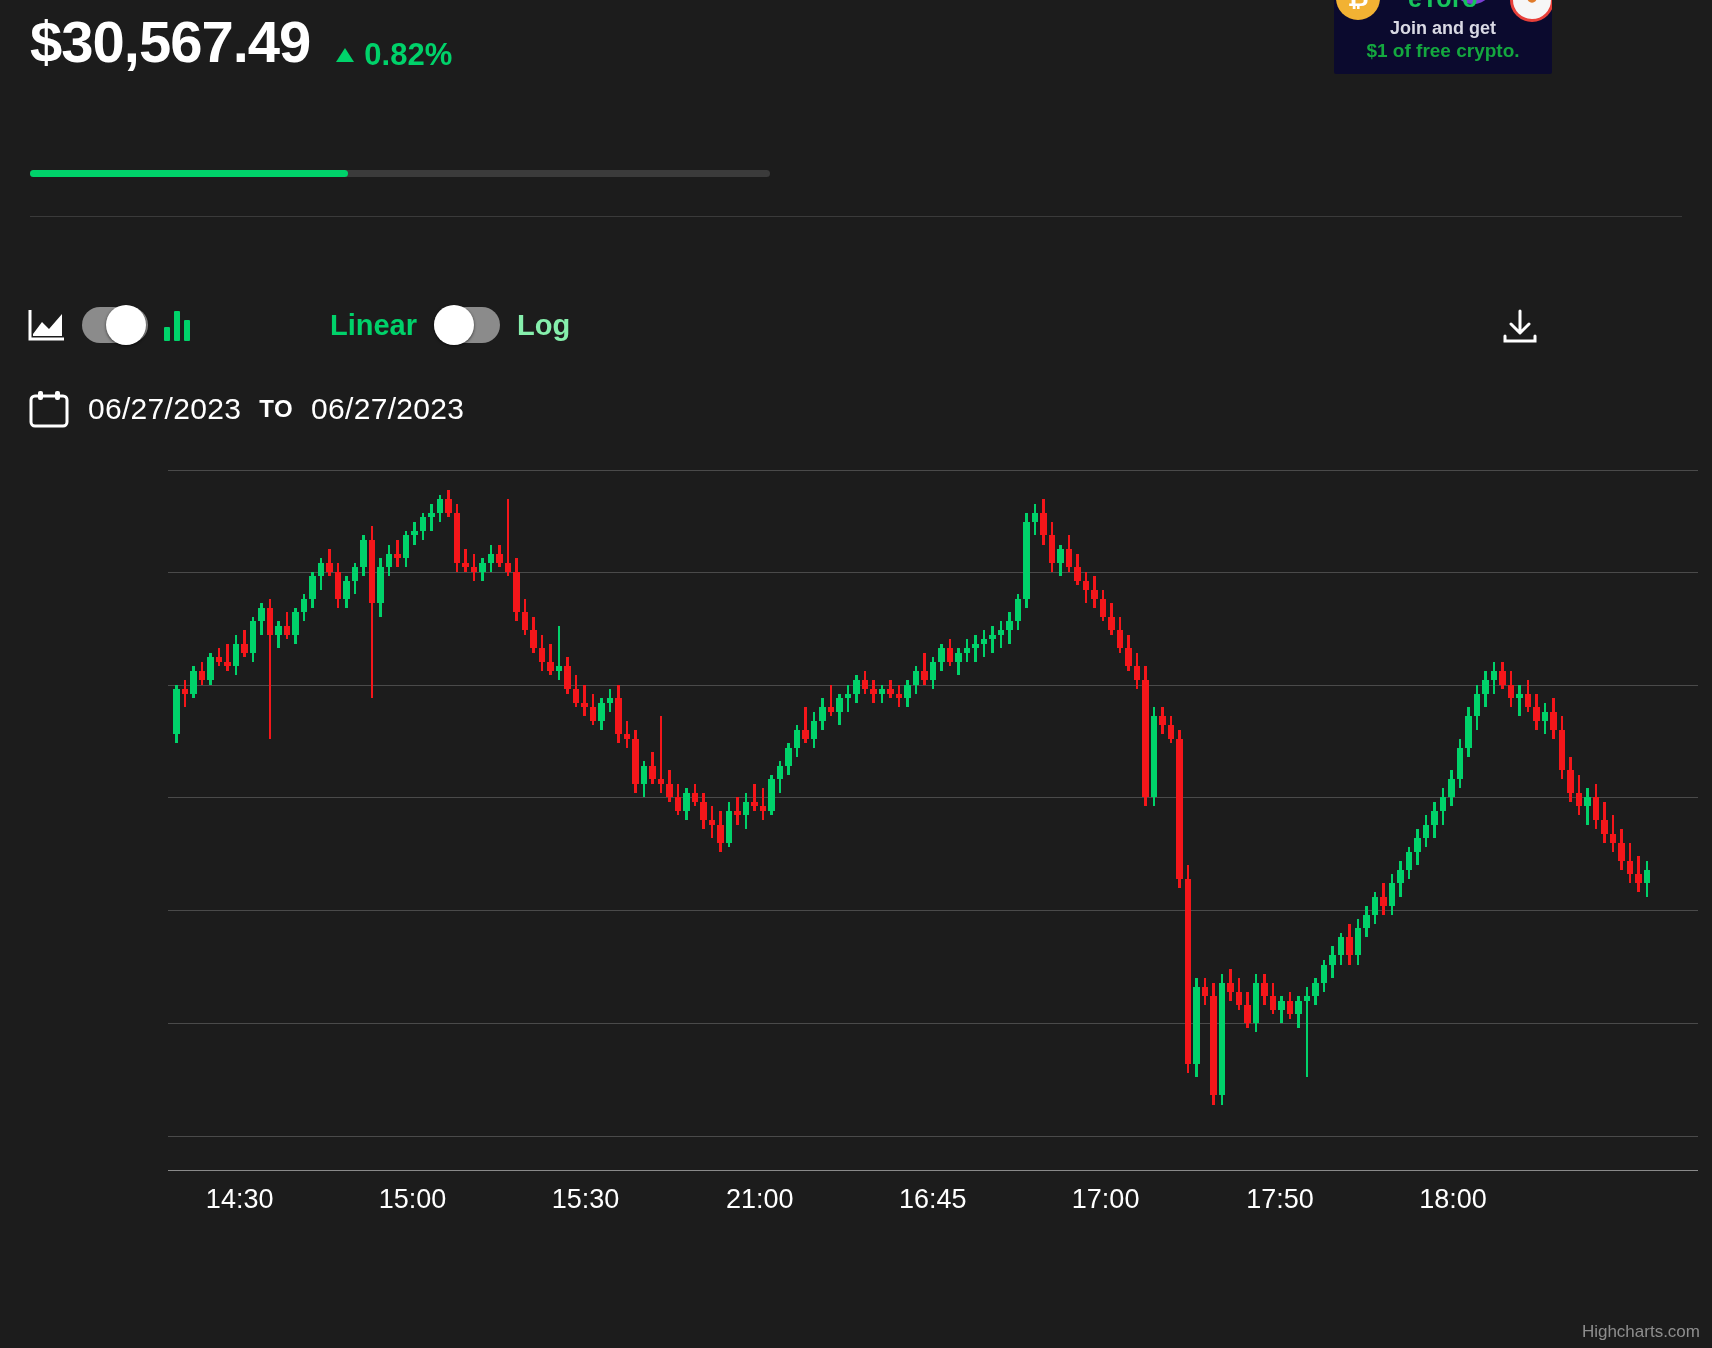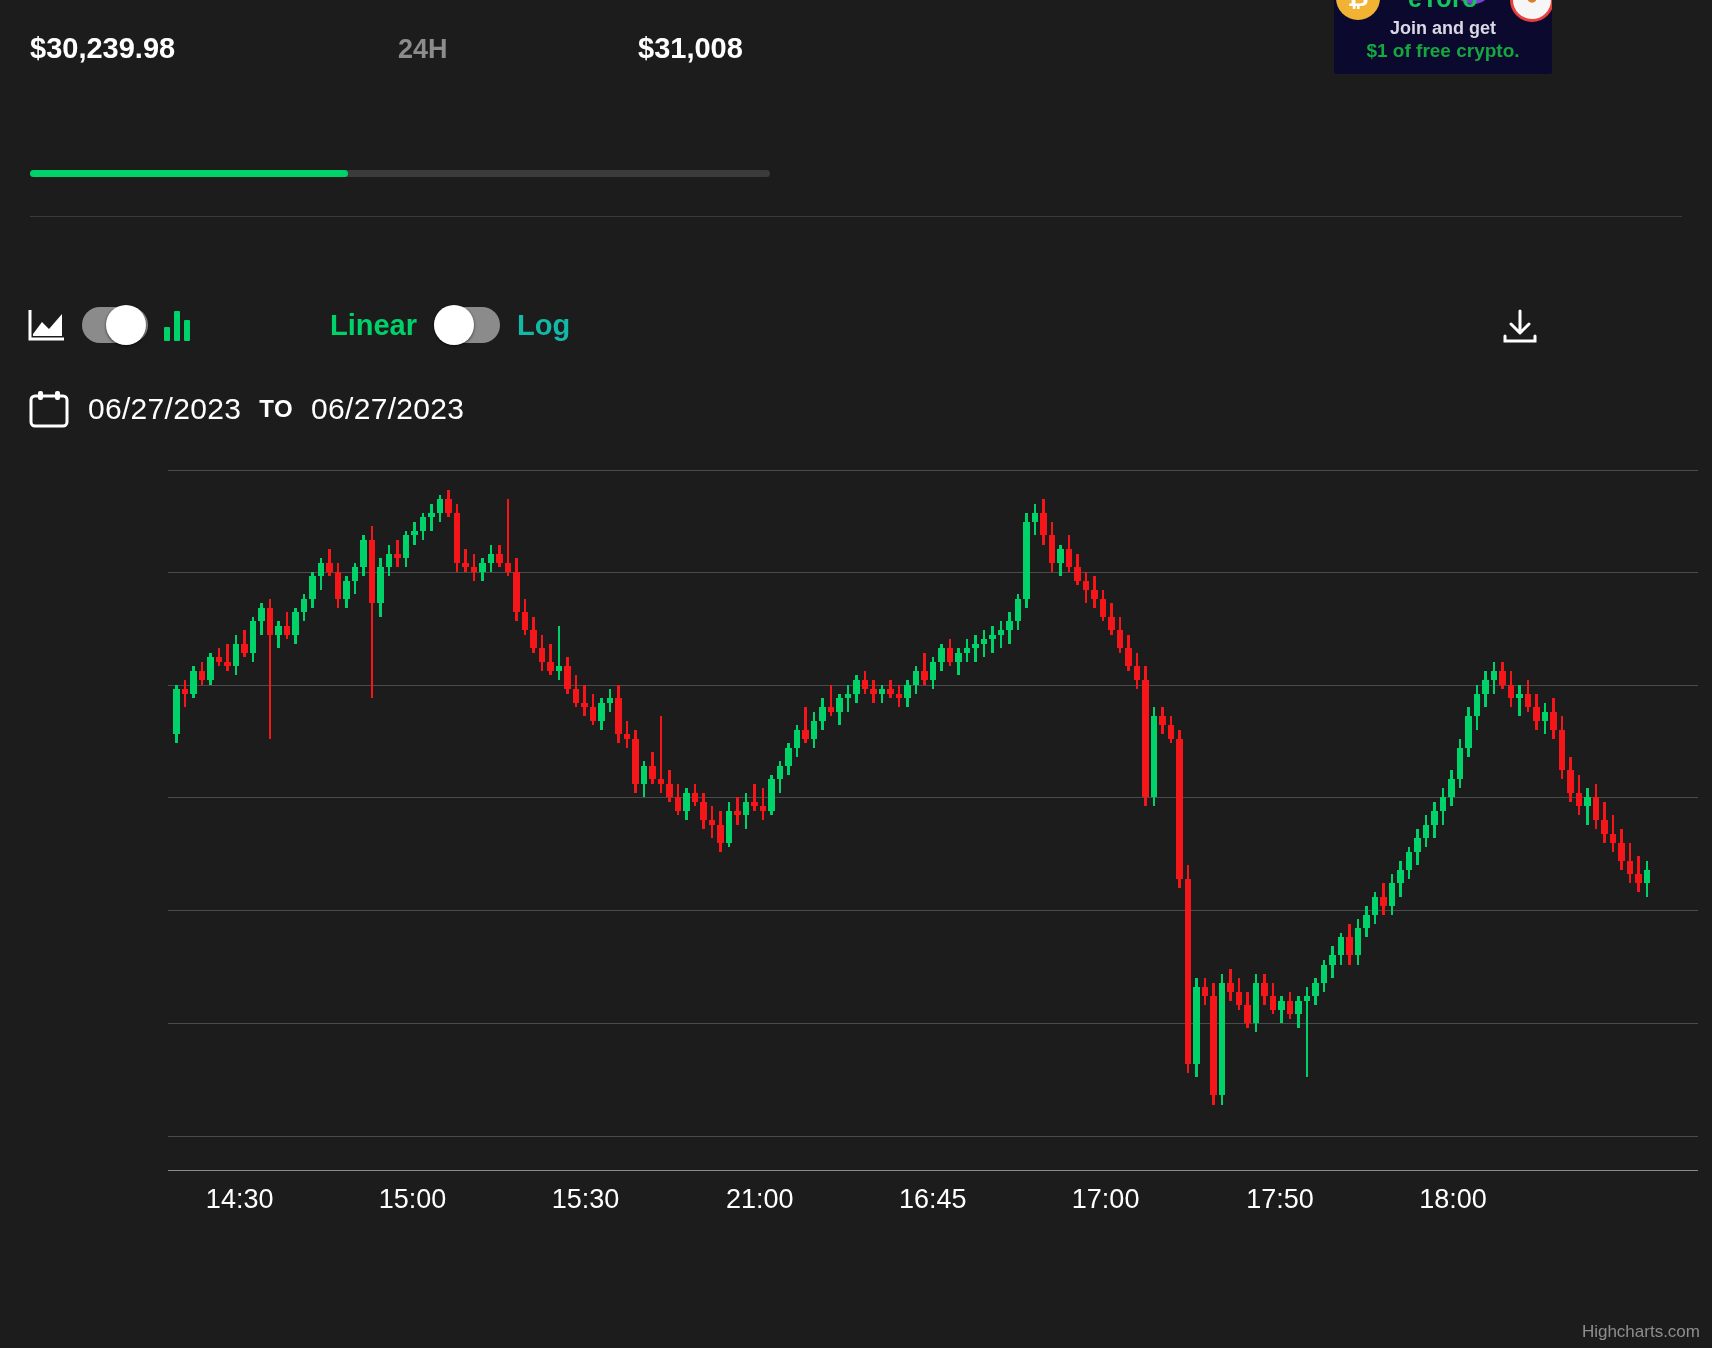--- a/index.html
+++ b/index.html
@@ -60,21 +60,21 @@
   .ico-bars i:nth-child(3) { height: 21px; }
 
   .switch { position: relative; width: 66px; height: 36px; border-radius: 18px; background: #8b8b8b; }
   .switch .knob { position: absolute; top: -2px; width: 40px; height: 40px; border-radius: 50%;
                   background: #fff; box-shadow: 0 1px 3px rgba(0,0,0,.6); }
   .switch.on  .knob { left: 24px; }
   .switch.off .knob { left: 0px; }
 
   .tb-scale { position: absolute; left: 330px; top: 0; display: flex; align-items: center; gap: 17px; height: 70px; }
   .lbl-linear { font-size: 29px; font-weight: 700; color: #00d26a; }
-  .lbl-log { font-size: 29px; font-weight: 700; color: #14b8a6; }
+  .lbl-log { font-size: 29px; font-weight: 700; color: #86efac; }
 
   .tb-ranges { position: absolute; left: 820px; top: 0; height: 70px; display: flex; align-items: center; gap: 0; }
   .rng { font-size: 29px; font-weight: 600; color: #ffffff; width: 88px; text-align: center; cursor: pointer; }
   .rng.active { color: #00d26a; }
   .rng.wide { width: 100px; }
 
   .dl { position: absolute; left: 1500px; top: 18px; width: 40px; height: 38px; cursor: pointer; }
 
   
   .daterow { position: absolute; left: 28px; top: 382px; height: 54px; display: flex; align-items: center; gap: 18px; }
@@ -93,24 +93,26 @@
   .xlab { position: absolute; font-size: 27px; color: #ffffff; transform: translateX(-50%); white-space: nowrap; }
 
   .credit { position: absolute; right: 12px; bottom: 6px; font-size: 17px; color: #8e8e8e; }
 </style>
 </head>
 <body>
 
 <div class="page">
 
   <div class="hdr">
-    <div class="range-row">
-      <div class="range-low">$30,239.98</div>
-      <div class="range-lbl">24H</div>
-      <div class="range-high">$31,008</div>
+    <div class="price-row">
+      <div class="price">$30,567.49</div>
+      <div class="chg">
+        <span class="tri-up"></span>
+        <span>0.82%</span>
+      </div>
     </div>
   </div>
 
   <div class="bar-track">
     <div class="bar-fill" id="rangeFill" style="width: 43%;"></div>
   </div>
   <div class="divider"></div>
 
   <div class="promo">
     <div class="coin coin-btc">

